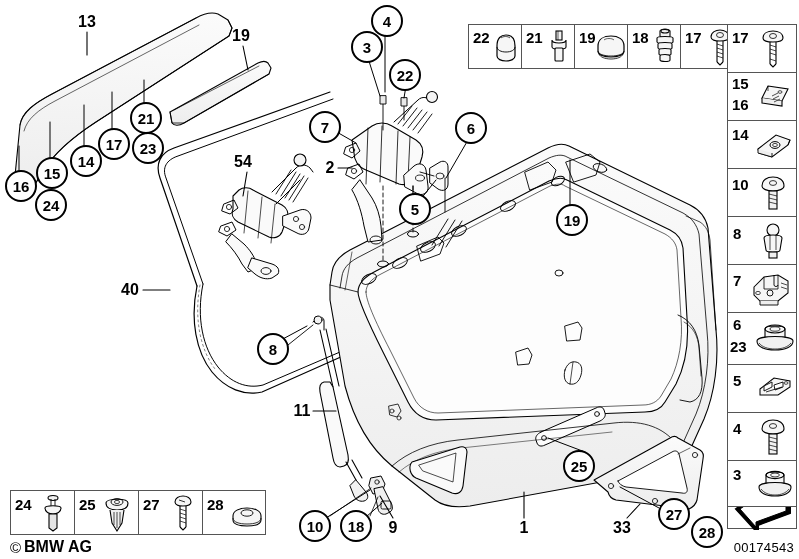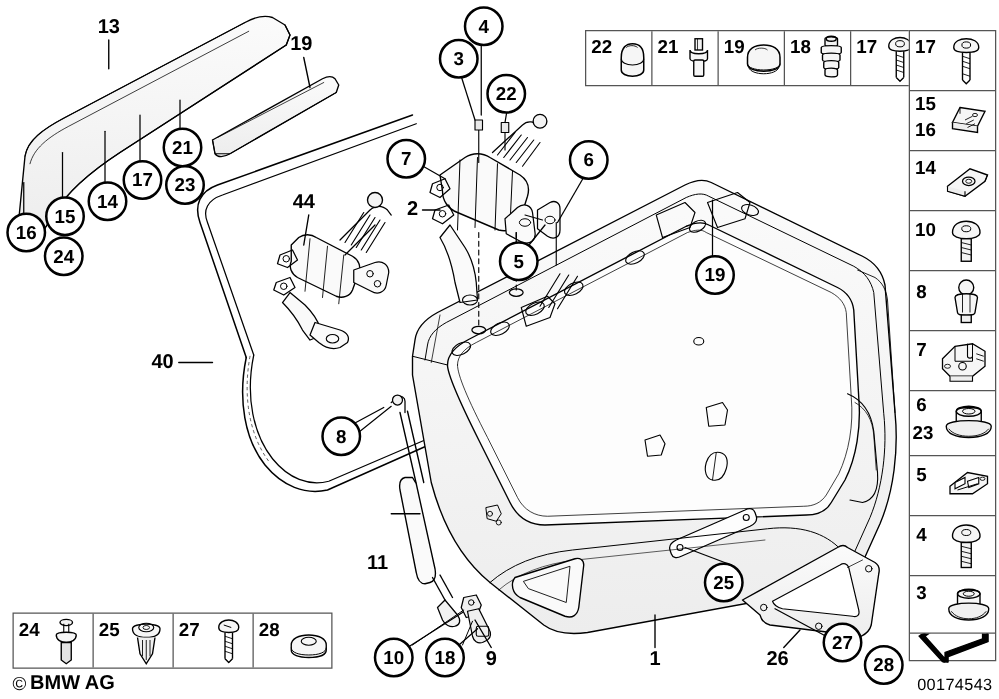--- a/index.html
+++ b/index.html
@@ -326,26 +326,26 @@
   <div class="callout c28" style="left:49px;top:203px;">24</div>
   <div class="callout c28" style="left:271px;top:347px;">8</div>
   <div class="callout c28" style="left:577px;top:464px;">25</div>
   <div class="callout c28" style="left:672px;top:512px;">27</div>
   <div class="callout c28" style="left:705px;top:530px;">28</div>
   <div class="callout c28" style="left:313px;top:524px;">10</div>
   <div class="callout c28" style="left:354px;top:524px;">18</div>
 
   <div class="plainnum" style="left:87px;top:22px;">13</div>
   <div class="plainnum" style="left:241px;top:36px;">19</div>
-  <div class="plainnum" style="left:243px;top:162px;">44</div>
+  <div class="plainnum" style="left:243px;top:162px;">54</div>
   <div class="plainnum" style="left:330px;top:168px;">2</div>
   <div class="plainnum" style="left:130px;top:290px;">40</div>
-  <div class="plainnum" style="left:302px;top:411px;margin-top:40px;">11</div>
+  <div class="plainnum" style="left:302px;top:411px;">11</div>
   <div class="plainnum" style="left:393px;top:528px;">9</div>
-  <div class="plainnum" style="left:622px;top:528px;">26</div>
+  <div class="plainnum" style="left:622px;top:528px;">33</div>
   <div class="plainnum" style="left:524px;top:528px;">1</div>
 
   <div class="panel" style="left:468px;top:24px;width:266px;height:45px;">
     <div class="pcell" style="left:0;top:0;width:53px;height:43px;">
       <span class="plabel" style="left:4px;top:5px;">22</span>
       <span class="pglyph" style="left:23px;top:7px;">
         <svg width="28" height="32" viewBox="0 0 28 32" fill="none" stroke="#000" stroke-width="1.2">
           <path d="M5,14 C5,6 9,3 14,3 C19,3 23,6 23,14 L23,24 C23,27 19,29 14,29 C9,29 5,27 5,24 Z" fill="#f6f6f6"></path>
           <path d="M5,15 C5,18 9,20 14,20 C19,20 23,18 23,15" stroke-width="0.9"></path>
           <path d="M9,6 C11,4 16,4 18,6" stroke-width="0.7"></path>

